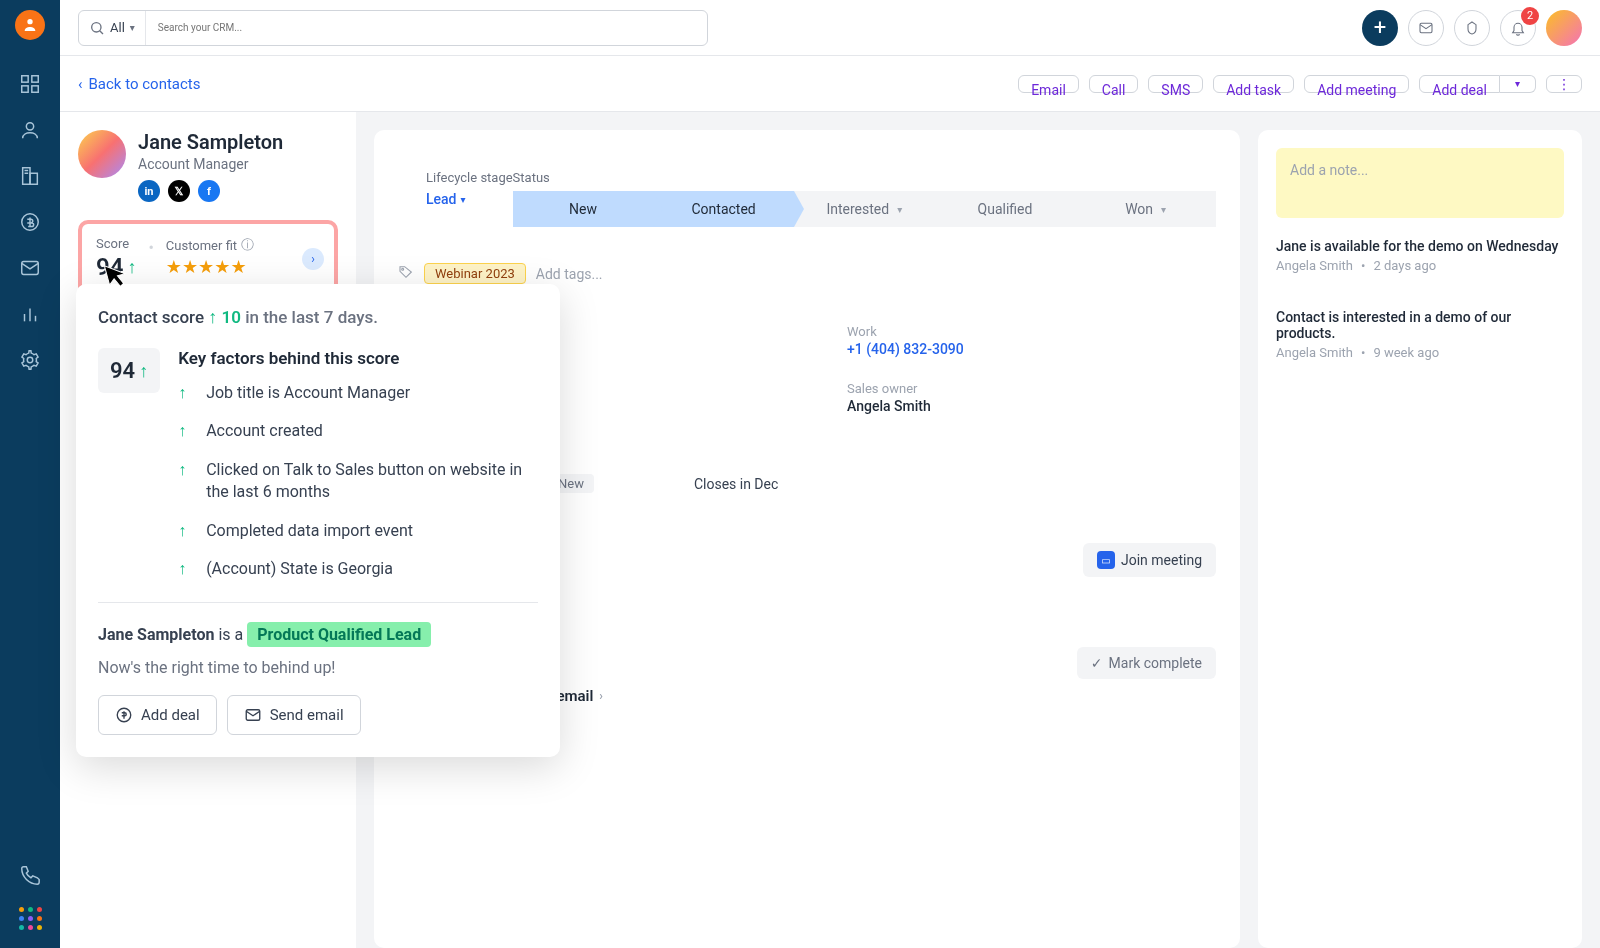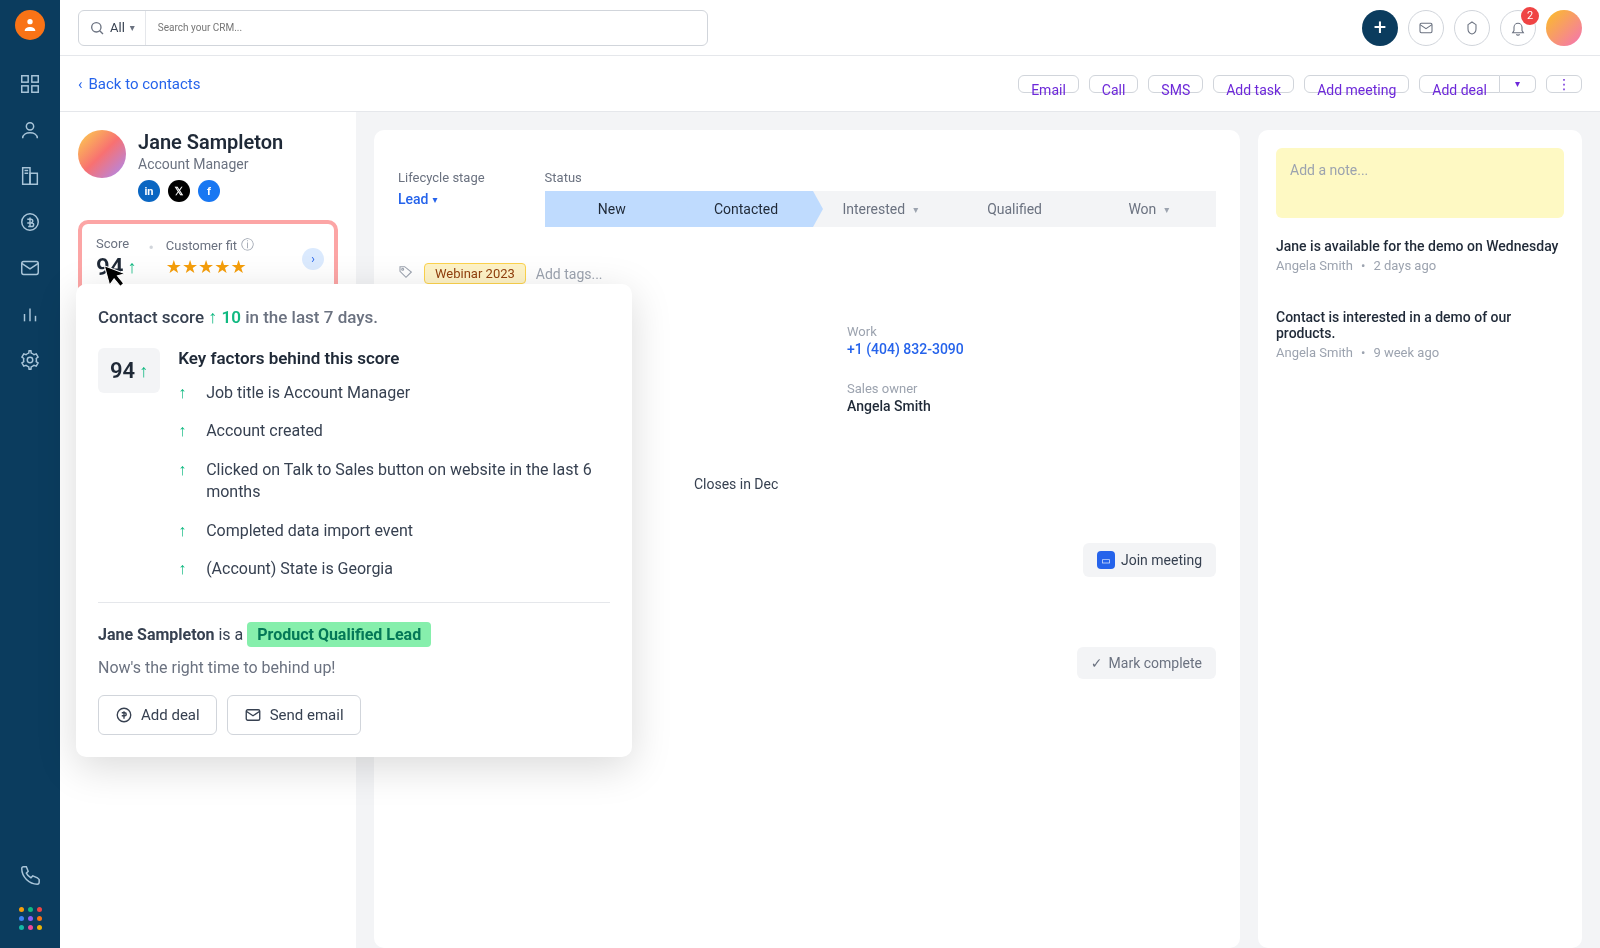--- a/index.html
+++ b/index.html
@@ -56,21 +56,21 @@
 .score-card{border:4px solid #fca5a5;border-radius:10px;margin-top:18px;margin-right:18px;padding:12px 14px;position:relative;}
 .score-row{display:flex;gap:12px;align-items:flex-start;}
 .score-label{font-size:13px;color:#6b7280;display:flex;align-items:center;gap:4px;}
 .score-val{font-size:24px;font-weight:600;color:#1f2937;display:flex;align-items:center;gap:4px;margin-top:2px;}
 .arrow-up{color:#10b981;font-size:18px;}
 .stars{display:flex;gap:2px;color:#f59e0b;font-size:18px;margin-top:2px;}
 .score-chevron{position:absolute;right:10px;top:50%;transform:translateY(-50%);width:22px;height:22px;border-radius:50%;background:#dbeafe;color:#2563eb;display:flex;align-items:center;justify-content:center;font-size:12px;cursor:pointer;}
 .dot-sep{color:#d1d5db;}
 
 
-.popover{position:absolute;left:76px;top:284px;width:556px;background:#fff;border-radius:10px;box-shadow:0 10px 40px rgba(0,0,0,0.15);padding:22px;z-index:50;}
+.popover{position:absolute;left:76px;top:284px;width:484px;background:#fff;border-radius:10px;box-shadow:0 10px 40px rgba(0,0,0,0.15);padding:22px;z-index:50;}
 .pop-title{font-size:17px;color:#374151;font-weight:500;}
 .pop-title .delta{color:#10b981;font-weight:600;}
 .pop-sub{color:#6b7280;}
 .pop-key{display:flex;gap:18px;margin-top:20px;align-items:flex-start;}
 .pop-score-box{background:#f3f4f6;border-radius:6px;padding:10px 12px;font-size:22px;font-weight:600;color:#1f2937;display:flex;gap:4px;align-items:center;}
 .pop-key-title{font-size:17px;font-weight:600;color:#1f2937;margin-bottom:14px;}
 .factor-list{display:flex;flex-direction:column;gap:16px;}
 .factor{display:flex;gap:14px;font-size:16px;color:#374151;line-height:1.4;}
 .factor .fa-arrow{color:#10b981;font-weight:bold;width:14px;flex-shrink:0;}
 .pop-divider{height:1px;background:#e5e7eb;margin:22px 0;}
@@ -80,21 +80,21 @@
 .pop-actions{display:flex;gap:10px;margin-top:18px;}
 .pop-btn{display:flex;align-items:center;gap:8px;border:1px solid #d1d5db;border-radius:6px;padding:10px 16px;font-size:15px;color:#374151;cursor:pointer;}
 
 
 .cursor-arrow{position:absolute;left:106px;top:261px;z-index:60;font-size:24px;transform:rotate(-15deg);}
 
 
 .content{flex:1;padding:18px 18px 0 18px;display:flex;gap:18px;overflow:hidden;}
 .main-card{flex:1;background:#fff;border-radius:10px;padding:22px 24px;overflow:hidden;}
 .overview-title{font-size:22px;font-weight:600;color:#1f2937;}
-.stage-row{display:flex;gap:60px;margin-top:18px;}
+.stage-row{display:flex;margin-top:18px;margin-left:28px;}
 .stage-label{font-size:13px;color:#6b7280;}
 .lead-dd{color:#2563eb;font-size:14px;font-weight:500;cursor:pointer;display:flex;align-items:center;gap:4px;margin-top:6px;}
 .pipeline{display:flex;margin-top:6px;gap:0;}
 .pipe-item{flex:1;height:36px;display:flex;align-items:center;justify-content:center;font-size:14px;position:relative;gap:8px;}
 .pipe-active{background:#bfdbfe;color:#1f2937;}
 .pipe-inactive{background:#f3f4f6;color:#6b7280;}
 .pipe-item::after{content:"";position:absolute;right:-10px;top:0;width:0;height:0;border-top:18px solid transparent;border-bottom:18px solid transparent;z-index:1;}
 .pipe-active::after{border-left:10px solid #bfdbfe;}
 .pipe-inactive::after{border-left:10px solid #f3f4f6;}
 .pipe-item:last-child::after{display:none;}

